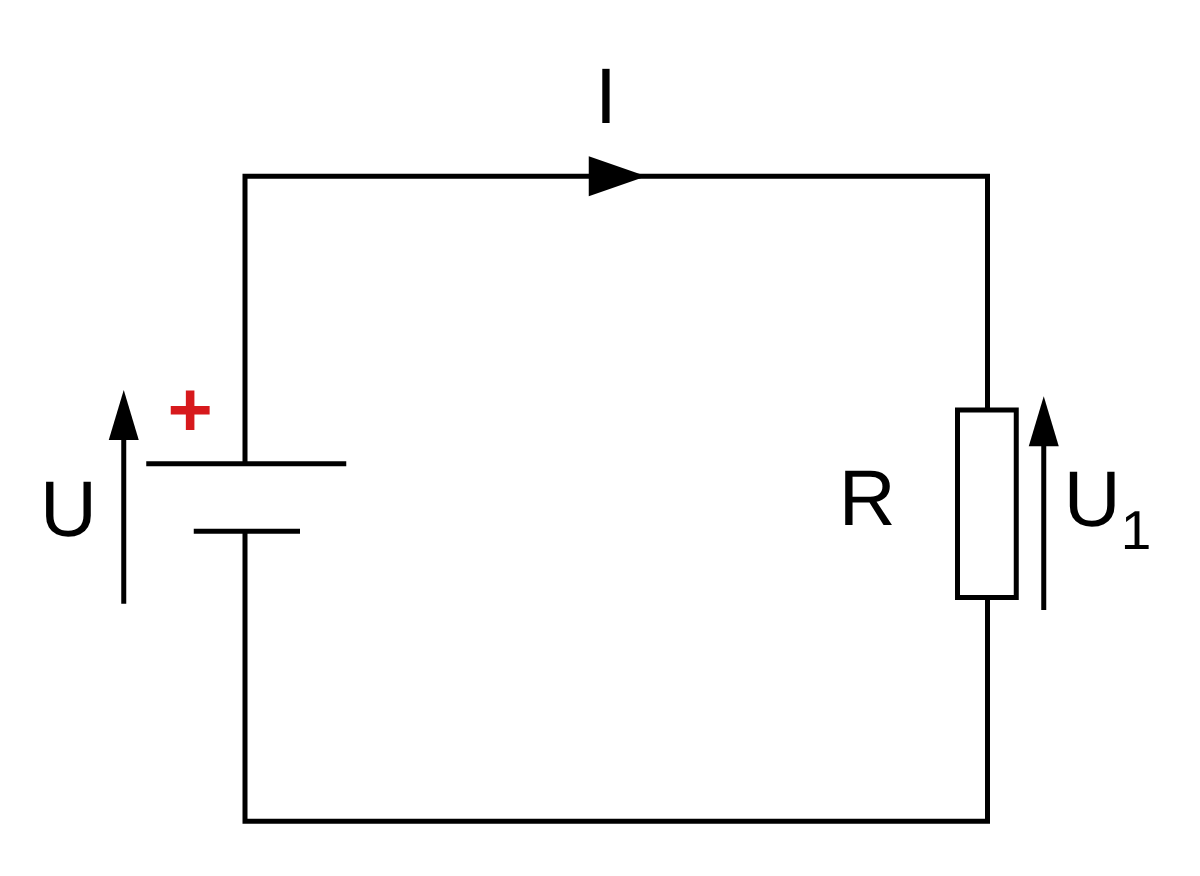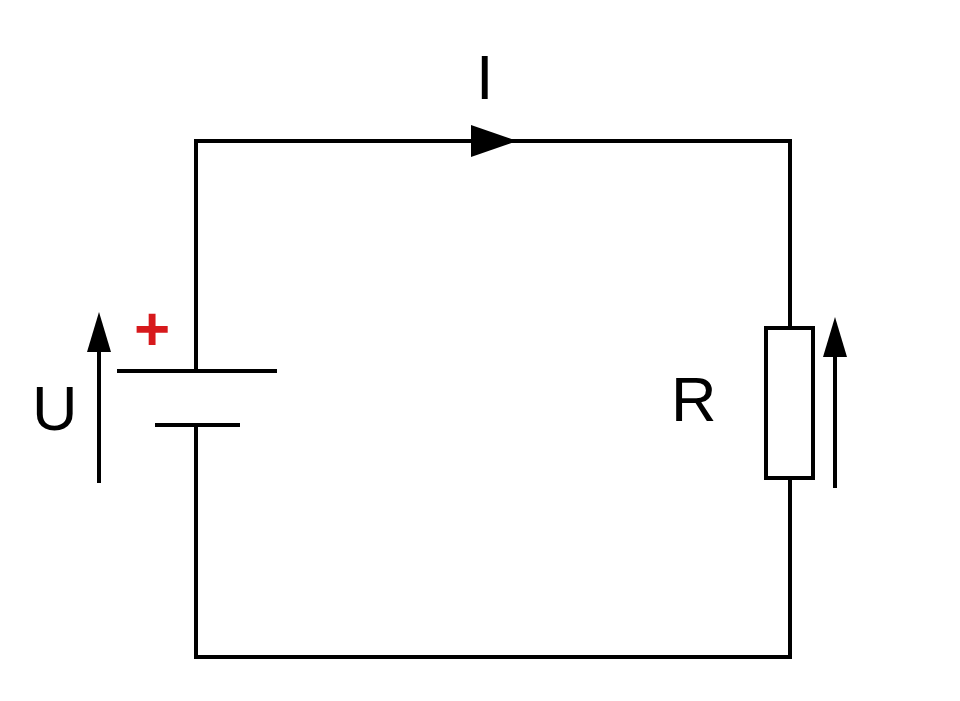--- a/index.html
+++ b/index.html
@@ -86,14 +86,15 @@
   </svg>
 
   <span class="label" style="left:476px; top:46px;">I</span>
 
   <span class="label polarity" style="left:134px; top:298px;">+</span>
 
   <span class="label" style="left:32px; top:377px;">U</span>
 
   <span class="label" style="left:671px; top:368px;">R</span>
 
+  <span class="label" style="left:851px; top:369px;"><span>U</span><span class="sub">1</span></span>
 
 </div>
 
 </body></html>

